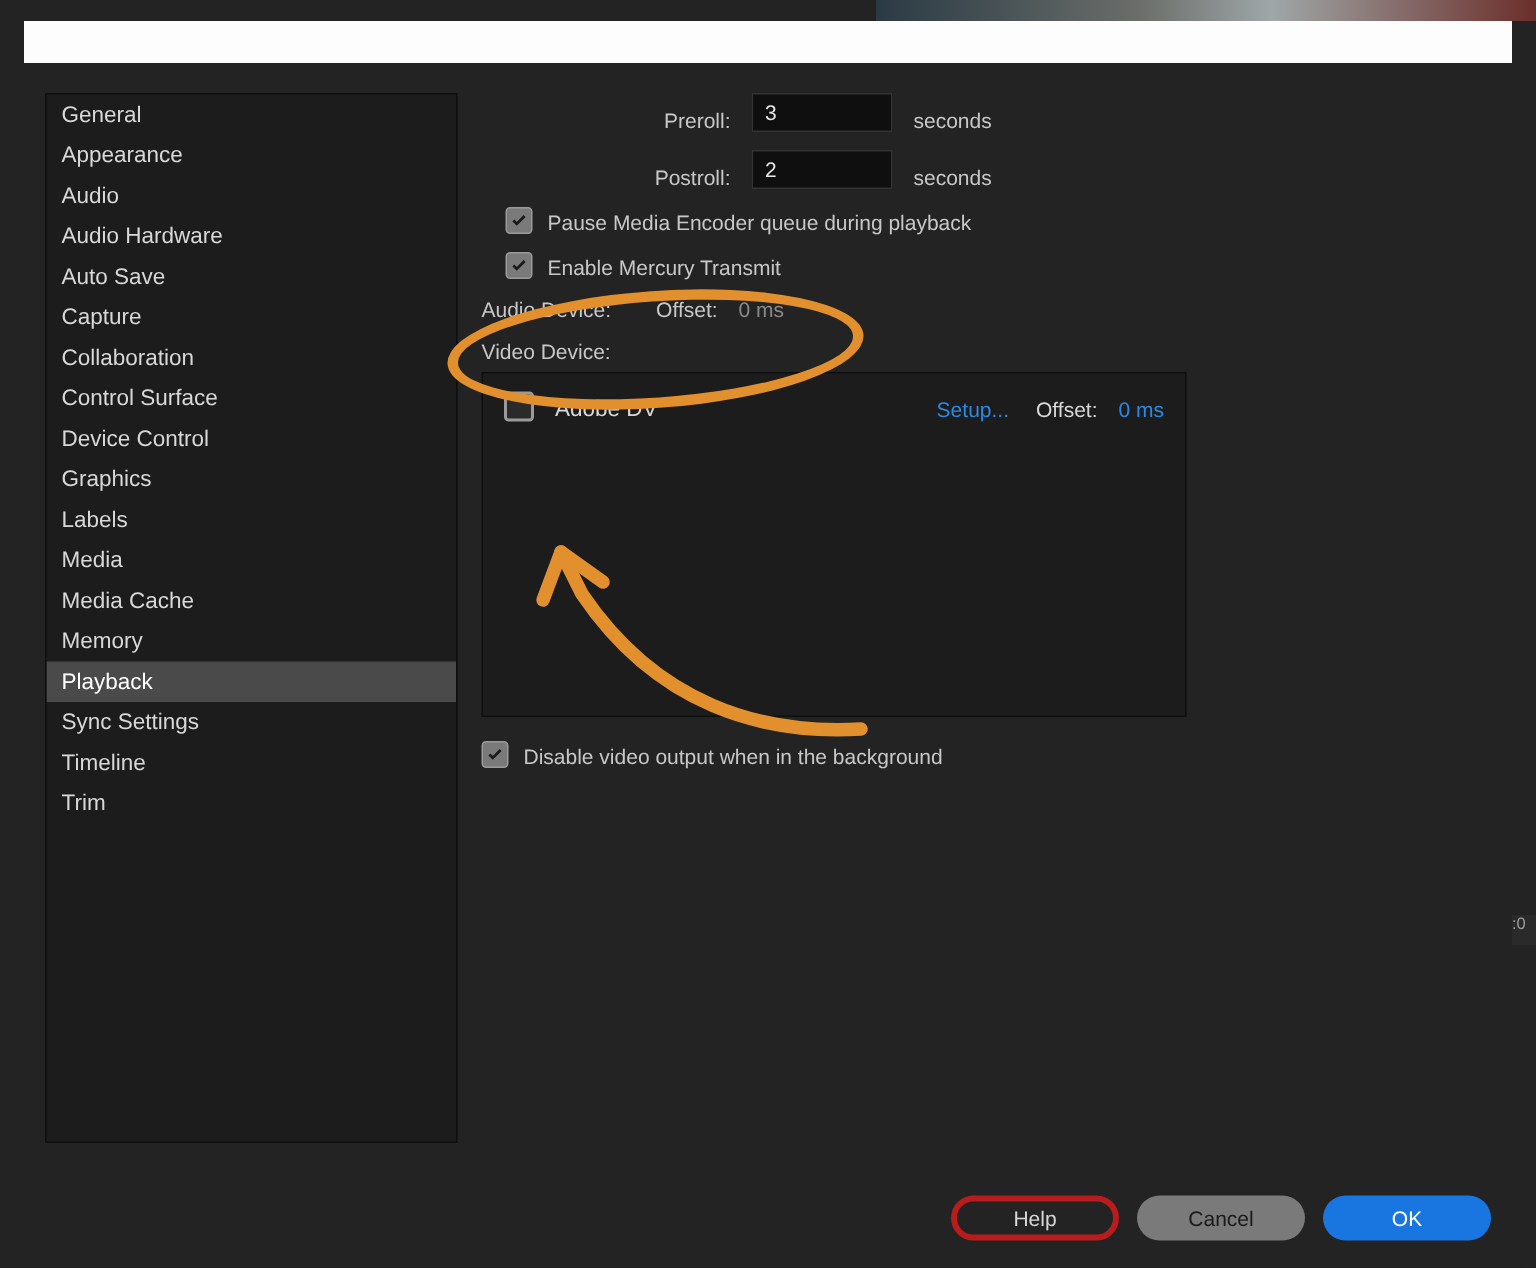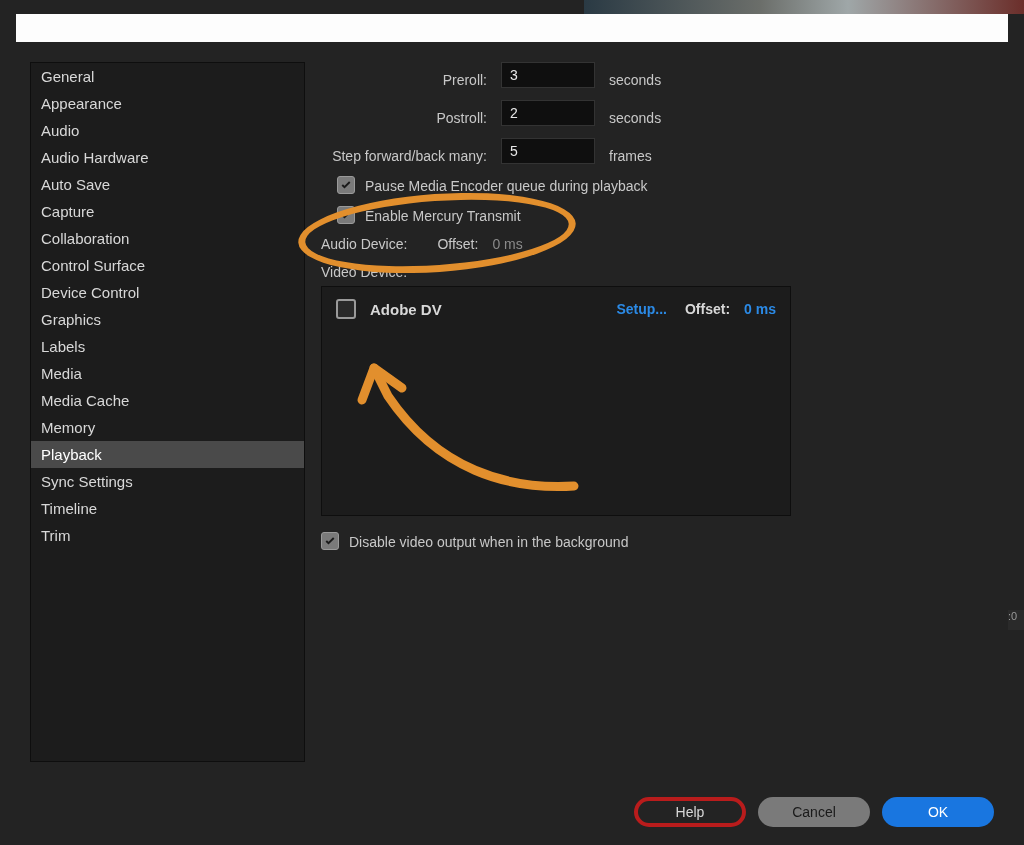--- a/index.html
+++ b/index.html
@@ -113,22 +113,21 @@
     margin-top: 6px;
     margin-left: 0;
     width: 470px;
     height: 230px;
     background: #1c1c1c;
     border: 1px solid #0e0e0e;
     padding: 12px 14px;
   }
   .vd-row {
     display: flex;
-    align-items: center;
-    font-weight: bold;
+    align-items: flex-end;
   }
   .vd-cb {
     width: 20px; height: 20px;
     border: 2px solid #9a9a9a;
     border-radius: 3px;
     background: #2a2a2a;
     margin-right: 14px;
   }
   .vd-name { color: #d8d8d8; font-size: 15px; }
   .vd-setup { margin-left: auto; color: #2b8ae6; cursor: pointer; }
@@ -217,25 +216,20 @@
       <input class="num-input" value="3" style="">
       <span class="unit">seconds</span>
     </div>
 
     <div class="row">
       <span class="row-label">Postroll:</span>
       <input class="num-input" value="2" style="">
       <span class="unit">seconds</span>
     </div>
 
-    <div class="row">
-      <span class="row-label">Step forward/back many:</span>
-      <input class="num-input" value="5" style="">
-      <span class="unit">frames</span>
-    </div>
 
     <div class="checkbox-row">
       <span class="cb checked">
         <svg viewBox="0 0 16 16">
             <path d="M3 8 l3 3 l7 -7" stroke="#1a1a1a" stroke-width="2.5" fill="none"></path>
           </svg>
       </span>
       <span>Pause Media Encoder queue during playback</span>
     </div>
 

